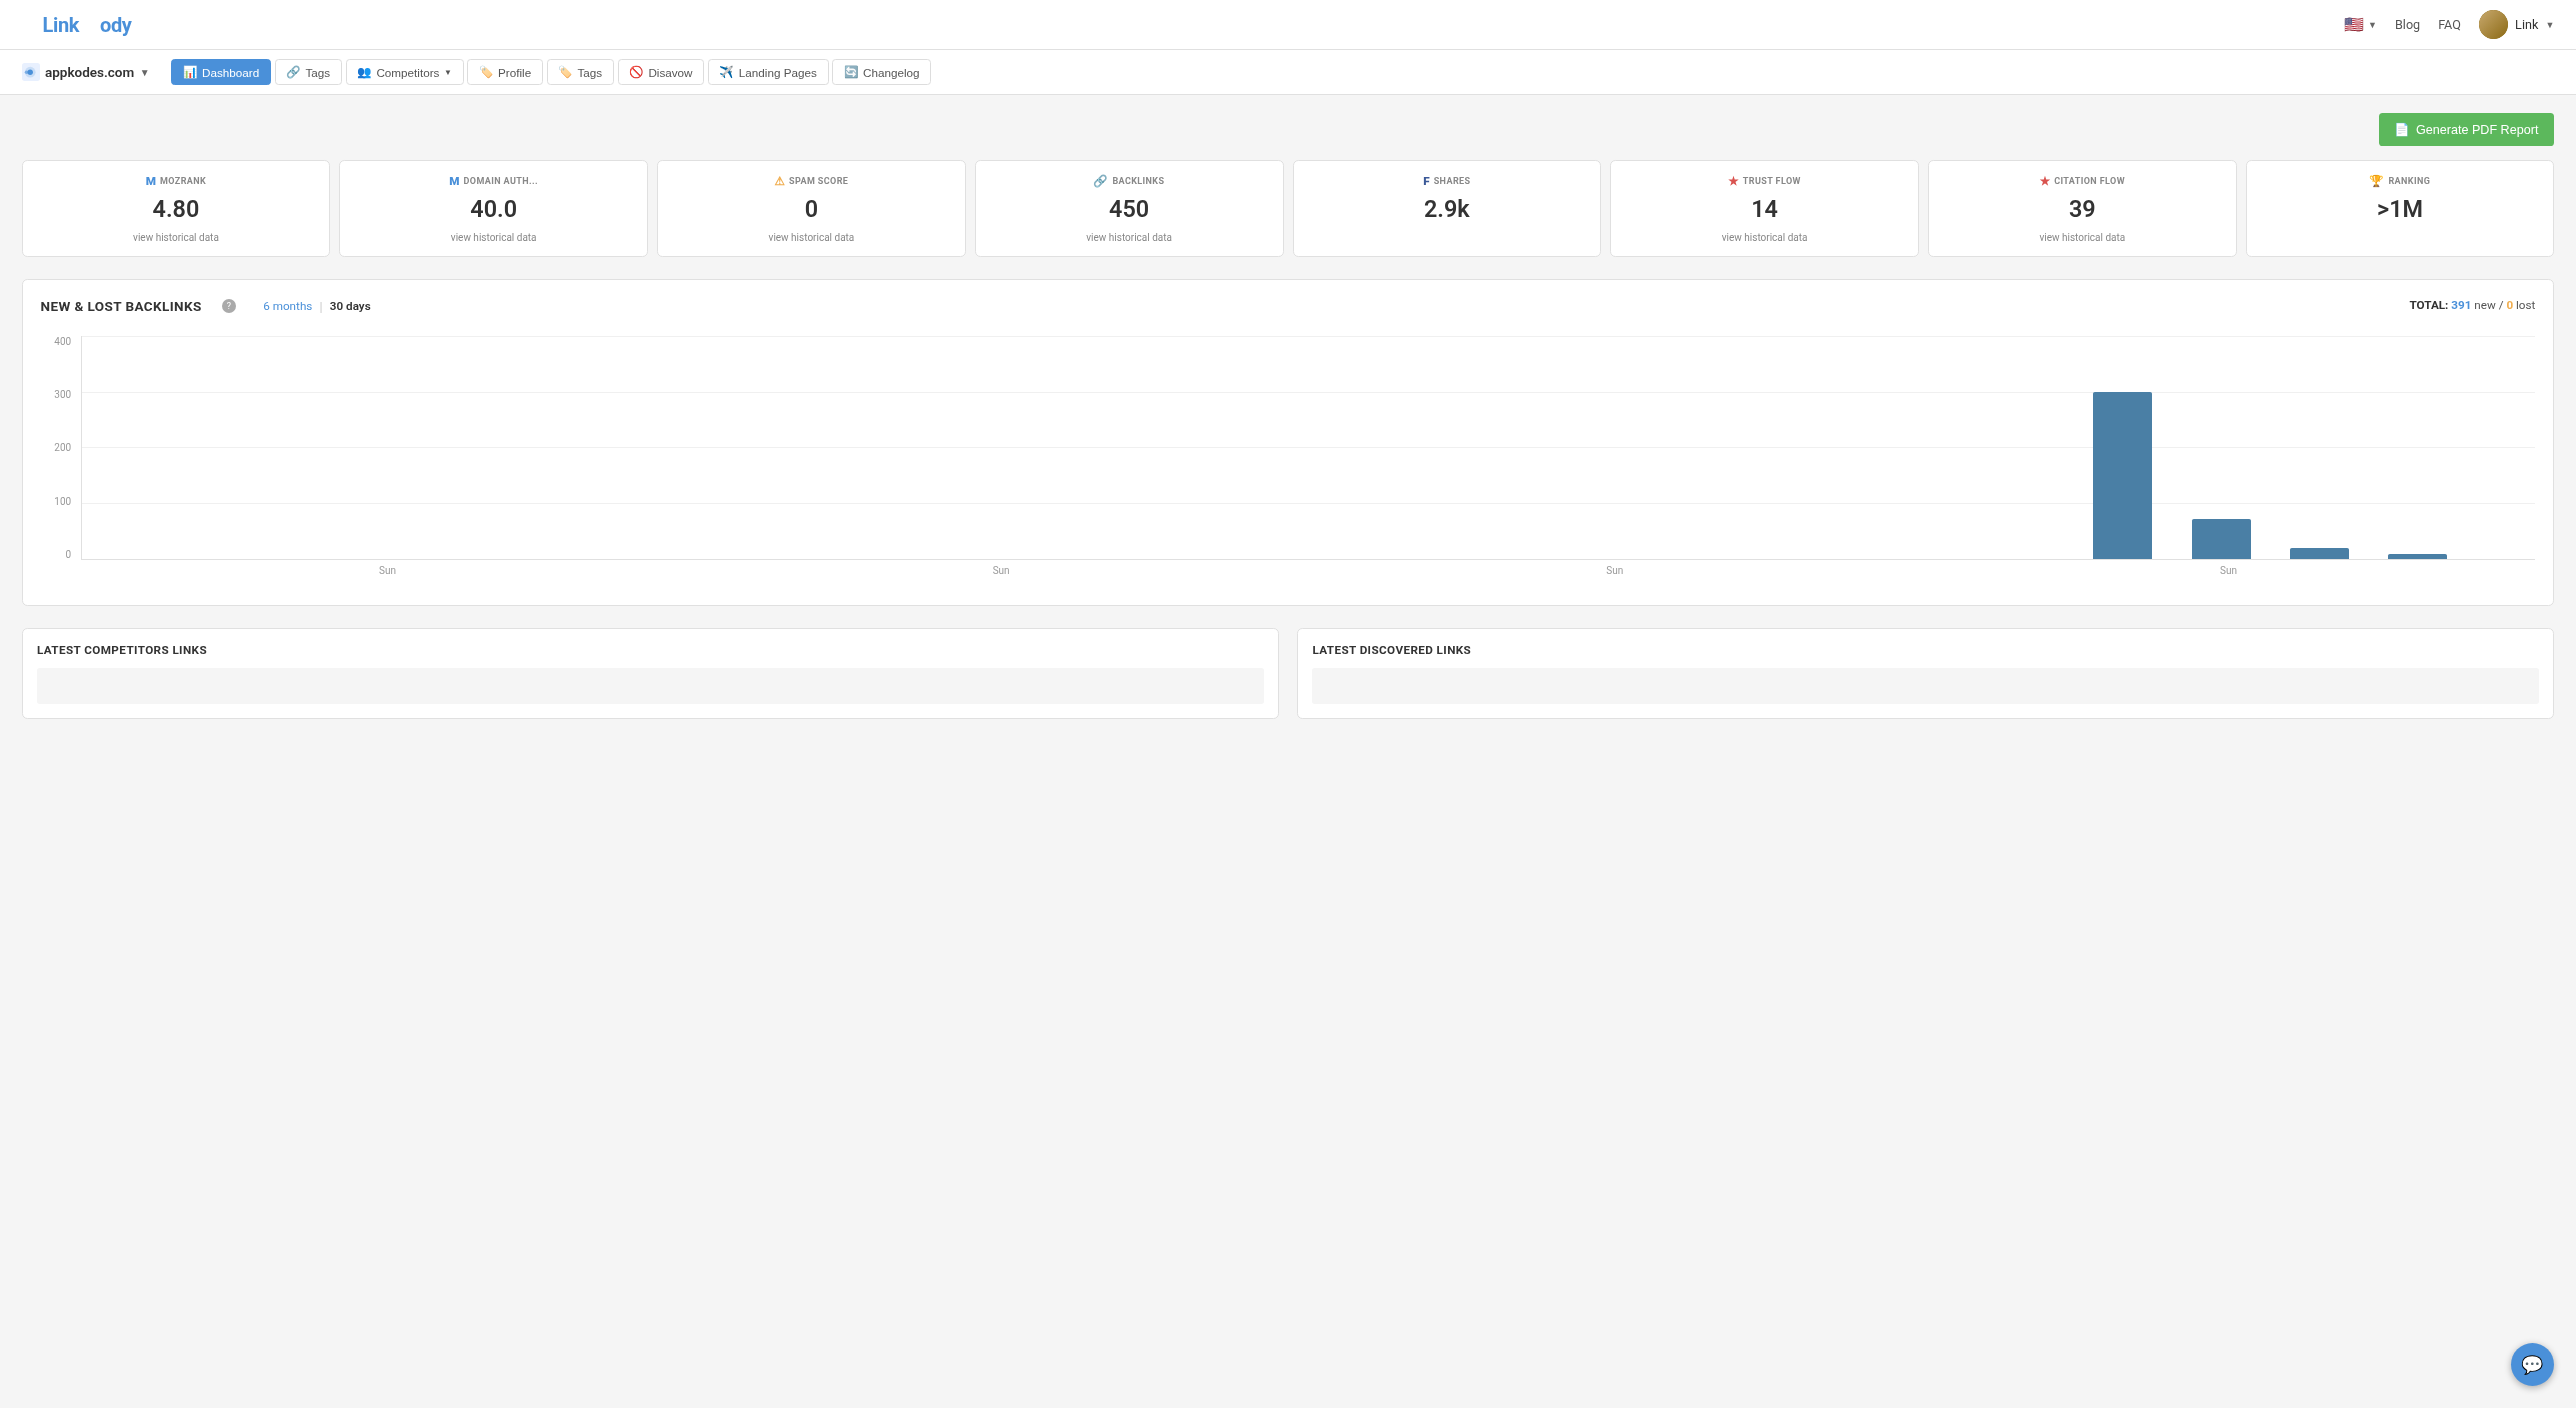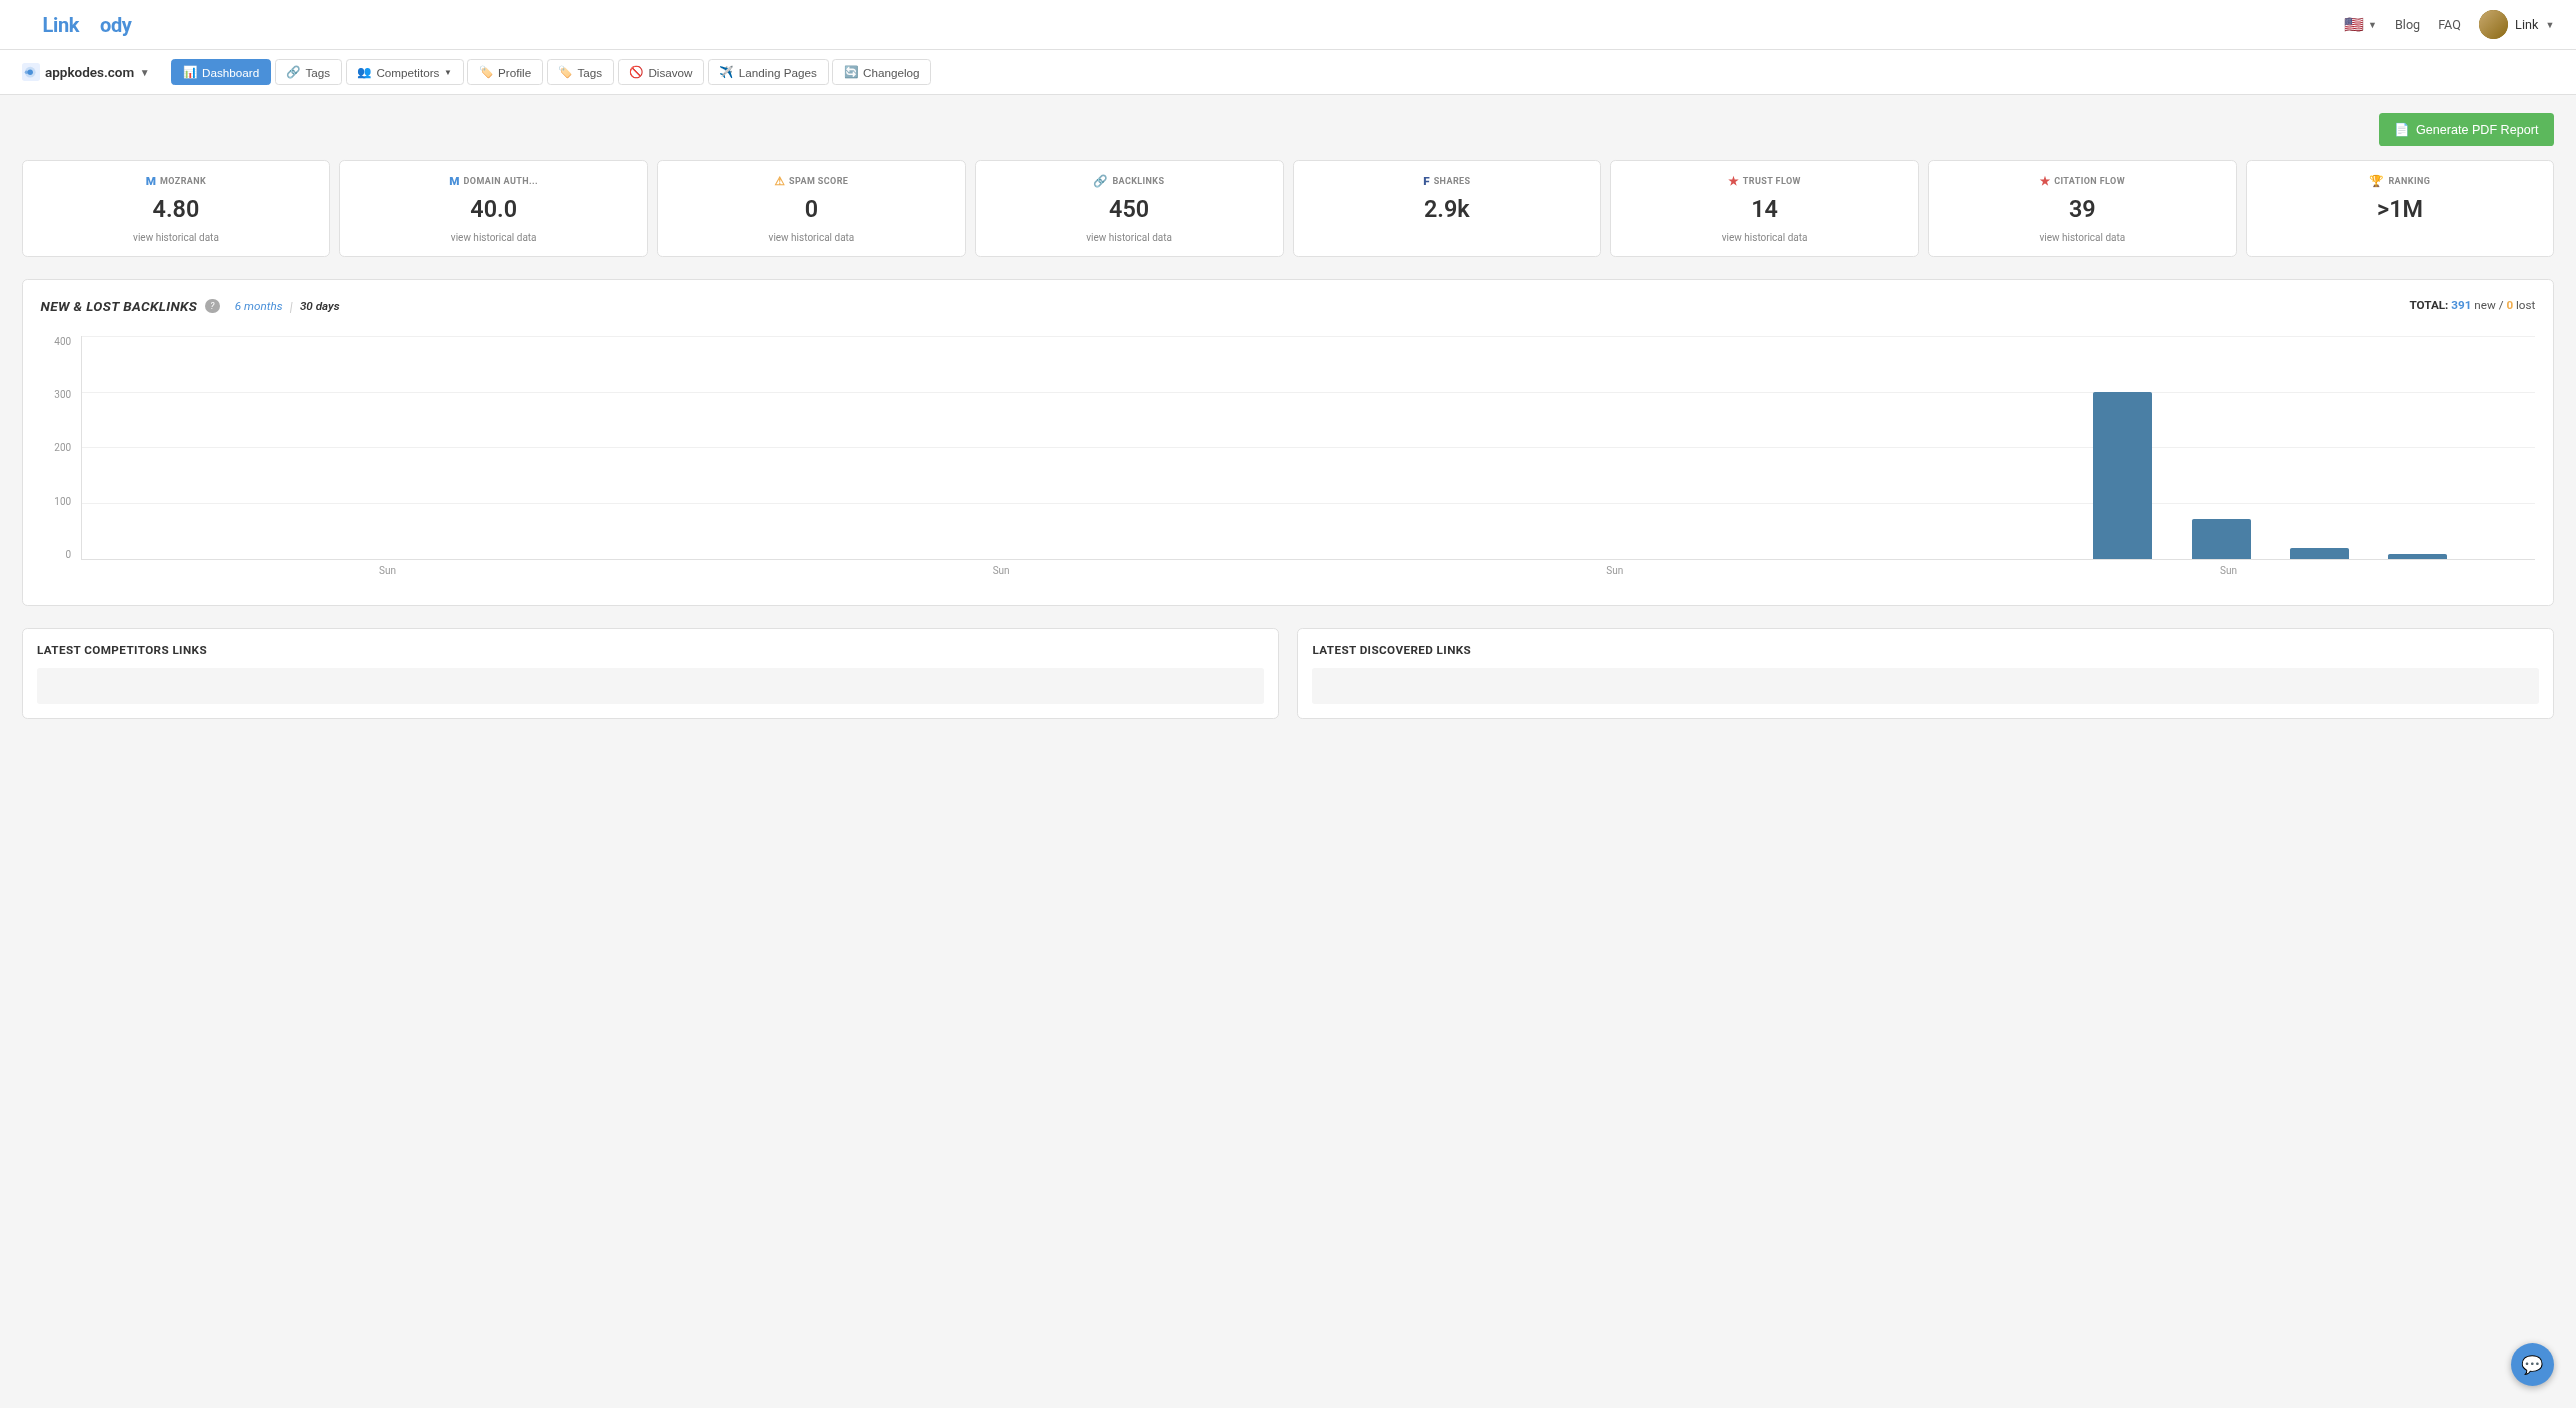--- a/index.html
+++ b/index.html
@@ -40,21 +40,21 @@
     .metric-link { font-size: 10px; color: #888; text-decoration: none; }
     .icon-m { color: #4a90d9; font-weight: 900; font-size: 11.7px; }
     .icon-warning { color: #f0ad4e; font-size: 11.7px; }
     .icon-link { color: #5bc0de; font-size: 11.7px; }
     .icon-fb { color: #3b5998; font-size: 11.7px; }
     .icon-star-red { color: #d9534f; font-size: 11.7px; }
     .icon-trophy { color: #d4a017; font-size: 11.7px; }
     
     
     .chart-section { background: #fff; border: 0.9px solid #e0e0e0; border-radius: 5.4px; padding: 18px; margin-bottom: 21.6px; }
-    .chart-header { display: flex; align-items: center; gap: 8px; margin-bottom: 14.4px; font-style: italic; }
+    .chart-header { display: flex; align-items: center; gap: 20px; margin-bottom: 14.4px; }
     .chart-title { font-size: 13.5px; font-weight: 700; color: #333; text-transform: uppercase; letter-spacing: 0.4px; }
     .help-icon { width: 14.4px; height: 14.4px; border-radius: 50%; background: #aaa; color: #fff; font-size: 9px; display: flex; align-items: center; justify-content: center; cursor: pointer; }
     .time-filters { display: flex; align-items: center; gap: 0; margin-left: 7.2px; }
     .time-filter { color: #4a90d9; font-size: 11.7px; cursor: pointer; text-decoration: none; }
     .time-separator { color: #ccc; margin: 0 7.2px; }
     .time-filter.active { color: #333; font-weight: 600; text-decoration: none; cursor: default; }
     
     .chart-total { text-align: right; font-size: 11.7px; color: #555; margin-bottom: 17px; }
     .chart-total strong { color: #333; }
     .total-new { color: #4a90d9; font-weight: 700; }

